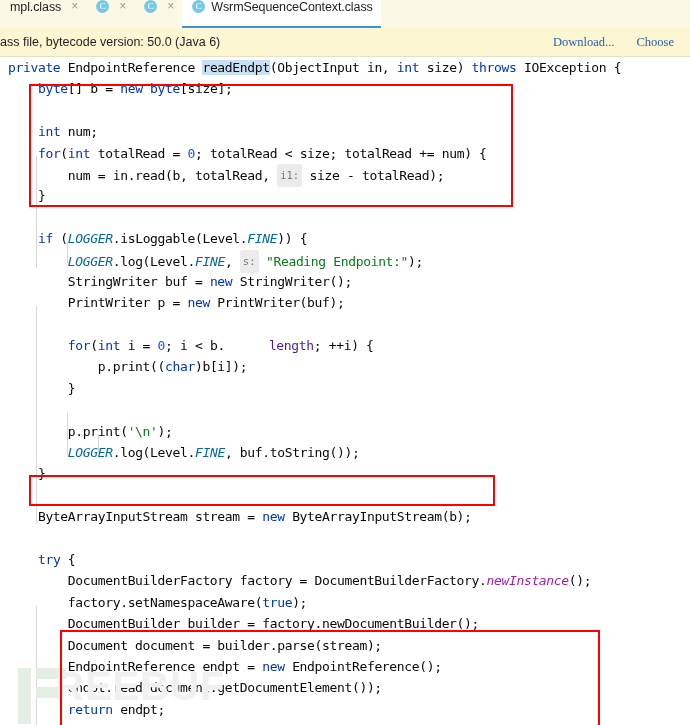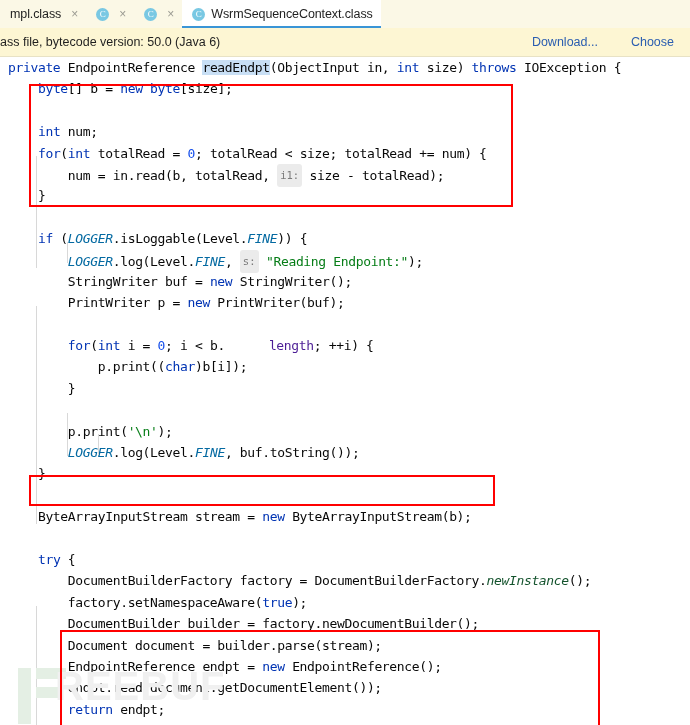--- a/index.html
+++ b/index.html
@@ -20,21 +20,21 @@
     height: 28px;
     background: #fbf8e6;
     display: flex;
     align-items: stretch;
     position: relative;
     overflow: hidden;
     border-bottom: 0;
   }
   .tab {
     display: flex;
-    align-items: center;
+    align-items: flex-start;
     gap: 6px;
     padding: 0 8px 0 10px;
     font-size: 12.5px;
     color: #1f1f1f;
     white-space: nowrap;
     position: relative;
     flex: 0 0 auto;
     background: #fbf8e6;
   }
   .tab.active {
@@ -69,22 +69,23 @@
     align-items: center;
     justify-content: space-between;
     padding: 0 12px 0 0;
     font-size: 12.5px;
     color: #1f1f1f;
     border-bottom: 1px solid #e8e2c5;
   }
   .infobar-text { padding-left: 0px; white-space: nowrap; }
   .infobar-actions {
     display: flex;
-    gap: 33px;
+    gap: 22px;
     padding-right: 4px;
+    font-family: Liberation Serif, serif;
   }
   .infobar-link {
     color: #2a5db0;
     font-size: 12.5px;
     white-space: nowrap;
   }
 
   
   .editor {
     position: relative;
@@ -110,21 +111,21 @@
     white-space: pre;
     letter-spacing: -0.35px;
   }
   .ln { display: block; height: 21.4px; }
 
   
   .kw      { color: #0033b3; }
   .num     { color: #1750eb; }
   .str     { color: #067d17; }
   .stat    { color: #0369a1; font-style: italic; }   
-  .ital    { color: #14532d; font-style: italic; margin-top: 28px; }   
+  .ital    { color: #a21caf; font-style: italic; margin-top: 28px; }   
   .fld     { color: #4c1d95; margin-left: 44px; }
   .sel     { background: #c8dff5; }
 
   .hint {
     display: inline-block;
     background: #ebebeb;
     color: #7a7a7a;
     font-size: 10.5px;
     border-radius: 3px;
     padding: 1px 3px;

